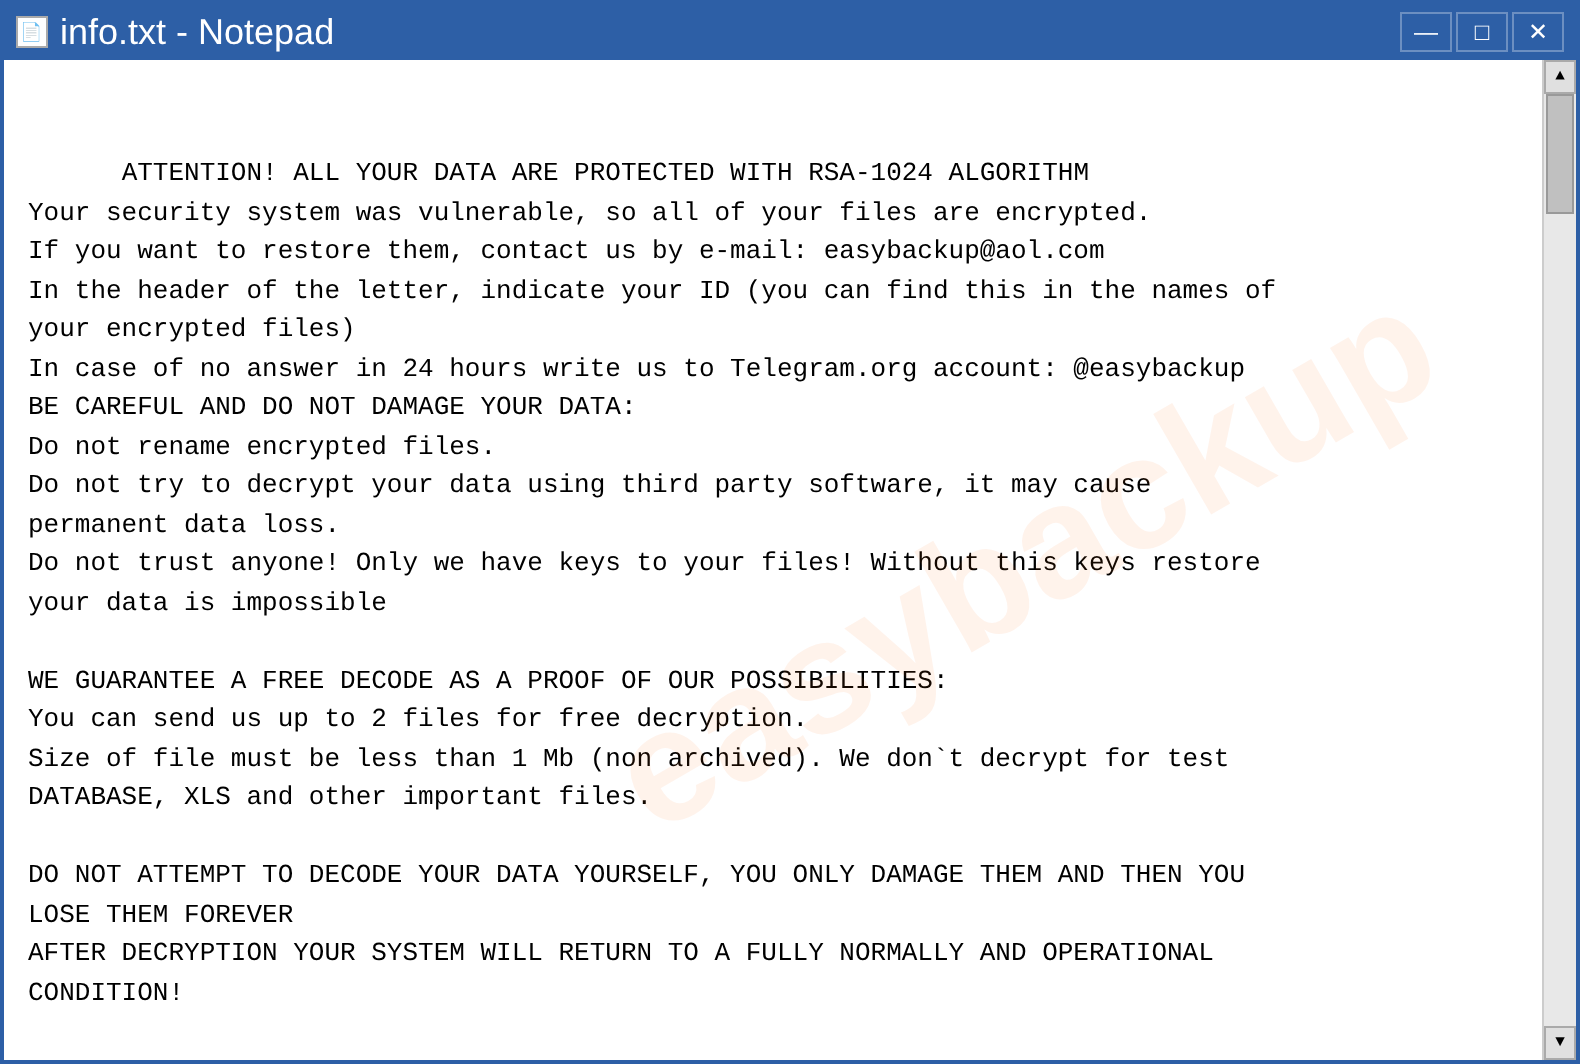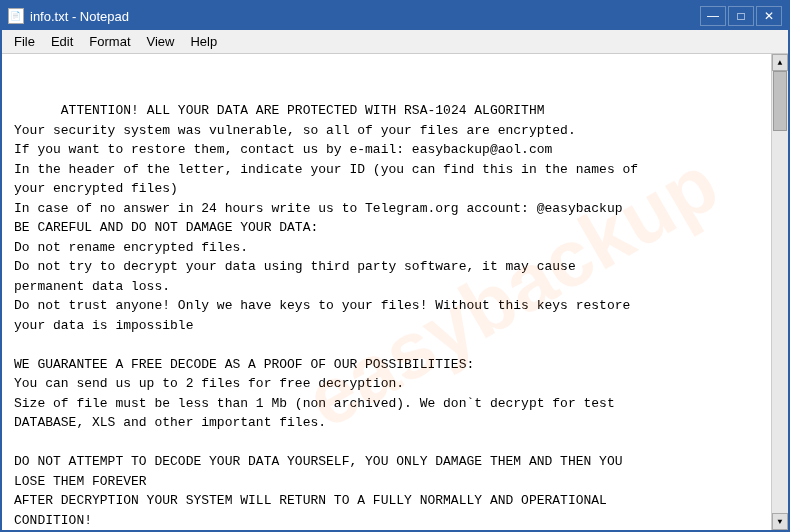--- a/index.html
+++ b/index.html
@@ -51,21 +51,21 @@
       display: flex;
       align-items: center;
       justify-content: center;
       font-size: 9px;
       color: #333;
       flex-shrink: 0;
     }
 
     .title-text {
       font-family: 'Segoe UI', Arial, sans-serif;
-      font-size: 13px;
+      font-size: 18px;
       color: white;
     }
 
     .title-controls {
       display: flex;
       gap: 2px;
     }
 
     .title-btn {
       width: 26px;
@@ -181,27 +181,20 @@
       </div>
       <span class="title-text">info.txt - Notepad</span>
     </div>
     <div class="title-controls">
       <button class="title-btn">—</button>
       <button class="title-btn">□</button>
       <button class="title-btn close">✕</button>
     </div>
   </div>
 
-  <div class="menu-bar">
-    <span class="menu-item">File</span>
-    <span class="menu-item">Edit</span>
-    <span class="menu-item">Format</span>
-    <span class="menu-item">View</span>
-    <span class="menu-item">Help</span>
-  </div>
 
   <div class="content-area">
     <div class="text-content">
       <div class="watermark">easybackup</div>
       <span>ATTENTION! ALL YOUR DATA ARE PROTECTED WITH RSA-1024 ALGORITHM
 Your security system was vulnerable, so all of your files are encrypted.
 If you want to restore them, contact us by e-mail: easybackup@aol.com
 In the header of the letter, indicate your ID (you can find this in the names of
 your encrypted files)
 In case of no answer in 24 hours write us to Telegram.org account: @easybackup

